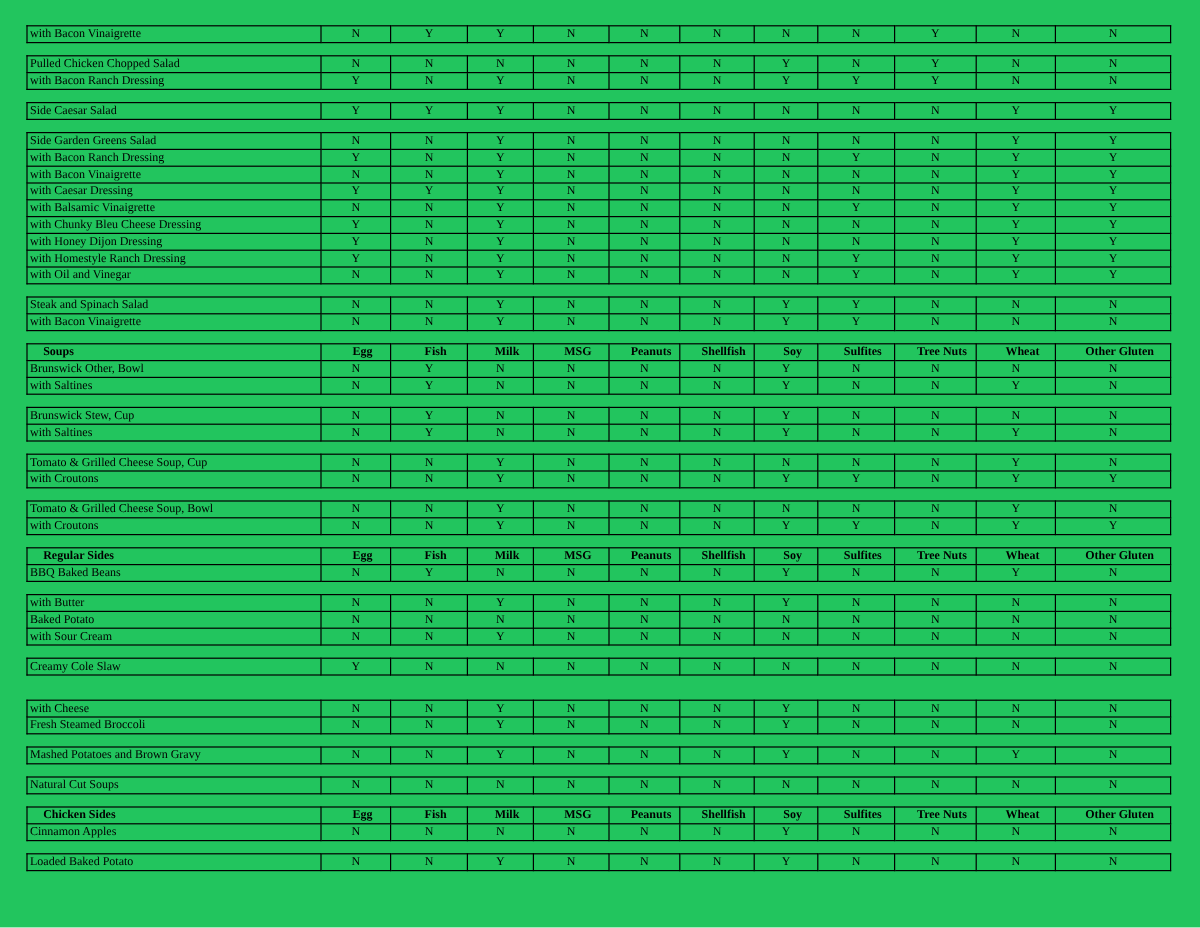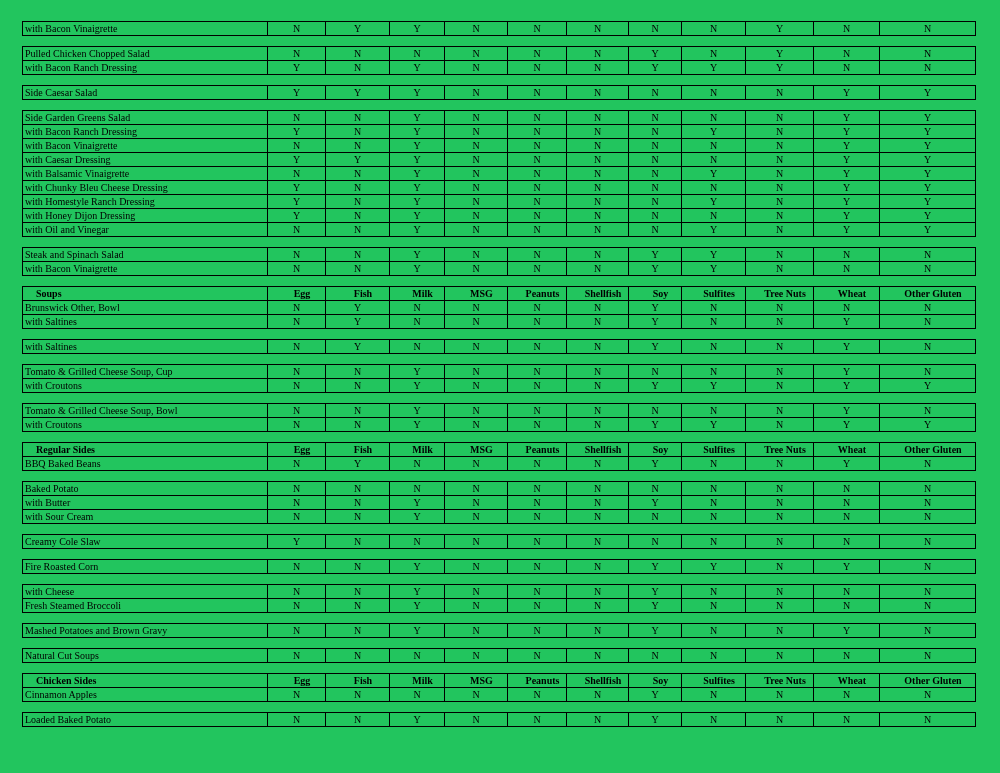--- a/index.html
+++ b/index.html
@@ -212,43 +212,43 @@
           <td>N</td>
           <td>N</td>
           <td>N</td>
           <td>N</td>
           <td>N</td>
           <td>N</td>
           <td>Y</td>
           <td>Y</td>
         </tr>
         <tr class="item-row">
+          <td class="item">with Honey Dijon Dressing</td>
+          <td>Y</td>
+          <td>N</td>
+          <td>Y</td>
+          <td>N</td>
+          <td>N</td>
+          <td>N</td>
+          <td>N</td>
+          <td>N</td>
+          <td>N</td>
+          <td>Y</td>
+          <td>Y</td>
+        </tr>
+        <tr class="item-row">
           <td class="item">with Homestyle Ranch Dressing</td>
           <td>Y</td>
           <td>N</td>
           <td>Y</td>
           <td>N</td>
           <td>N</td>
           <td>N</td>
           <td>N</td>
           <td>Y</td>
-          <td>N</td>
-          <td>Y</td>
-          <td>Y</td>
-        </tr>
-        <tr class="item-row">
-          <td class="item">with Honey Dijon Dressing</td>
-          <td>Y</td>
-          <td>N</td>
-          <td>Y</td>
-          <td>N</td>
-          <td>N</td>
-          <td>N</td>
-          <td>N</td>
-          <td>N</td>
           <td>N</td>
           <td>Y</td>
           <td>Y</td>
         </tr>
         <tr class="item-row">
           <td class="item">with Oil and Vinegar</td>
           <td>N</td>
           <td>N</td>
           <td>Y</td>
           <td>N</td>
@@ -333,20 +333,34 @@
           <td>Y</td>
           <td>N</td>
           <td>N</td>
           <td>Y</td>
           <td>N</td>
         </tr>
         <tr class="spacer">
           <td colspan="12"></td>
         </tr>
         <tr class="item-row">
+          <td class="item">Brunswick Stew, Cup</td>
+          <td>N</td>
+          <td>Y</td>
+          <td>N</td>
+          <td>N</td>
+          <td>N</td>
+          <td>N</td>
+          <td>Y</td>
+          <td>N</td>
+          <td>N</td>
+          <td>N</td>
+          <td>N</td>
+        </tr>
+        <tr class="item-row">
           <td class="item">with Saltines</td>
           <td>N</td>
           <td>Y</td>
           <td>N</td>
           <td>N</td>
           <td>N</td>
           <td>N</td>
           <td>Y</td>
           <td>N</td>
           <td>N</td>
@@ -443,48 +457,48 @@
           <td>Y</td>
           <td>N</td>
           <td>N</td>
           <td>Y</td>
           <td>N</td>
         </tr>
         <tr class="spacer">
           <td colspan="12"></td>
         </tr>
         <tr class="item-row">
+          <td class="item">with Butter</td>
+          <td>N</td>
+          <td>N</td>
+          <td>Y</td>
+          <td>N</td>
+          <td>N</td>
+          <td>N</td>
+          <td>Y</td>
+          <td>N</td>
+          <td>N</td>
+          <td>N</td>
+          <td>N</td>
+        </tr>
+        <tr class="item-row">
           <td class="item">Baked Potato</td>
           <td>N</td>
           <td>N</td>
           <td>N</td>
           <td>N</td>
           <td>N</td>
           <td>N</td>
           <td>N</td>
           <td>N</td>
           <td>N</td>
           <td>N</td>
           <td>N</td>
         </tr>
         <tr class="item-row">
-          <td class="item">with Butter</td>
-          <td>N</td>
-          <td>N</td>
-          <td>Y</td>
-          <td>N</td>
-          <td>N</td>
-          <td>N</td>
-          <td>Y</td>
-          <td>N</td>
-          <td>N</td>
-          <td>N</td>
-          <td>N</td>
-        </tr>
-        <tr class="item-row">
           <td class="item">with Sour Cream</td>
           <td>N</td>
           <td>N</td>
           <td>Y</td>
           <td>N</td>
           <td>N</td>
           <td>N</td>
           <td>N</td>
           <td>N</td>
           <td>N</td>
@@ -503,34 +517,20 @@
           <td>N</td>
           <td>N</td>
           <td>N</td>
           <td>N</td>
           <td>N</td>
           <td>N</td>
           <td>N</td>
         </tr>
         <tr class="spacer">
           <td colspan="12"></td>
-        </tr>
-        <tr class="item-row">
-          <td class="item">Fire Roasted Corn</td>
-          <td>N</td>
-          <td>N</td>
-          <td>Y</td>
-          <td>N</td>
-          <td>N</td>
-          <td>N</td>
-          <td>Y</td>
-          <td>Y</td>
-          <td>N</td>
-          <td>Y</td>
-          <td>N</td>
         </tr>
         <tr class="spacer">
           <td colspan="12"></td>
         </tr>
         <tr class="item-row">
           <td class="item">with Cheese</td>
           <td>N</td>
           <td>N</td>
           <td>Y</td>
           <td>N</td>

